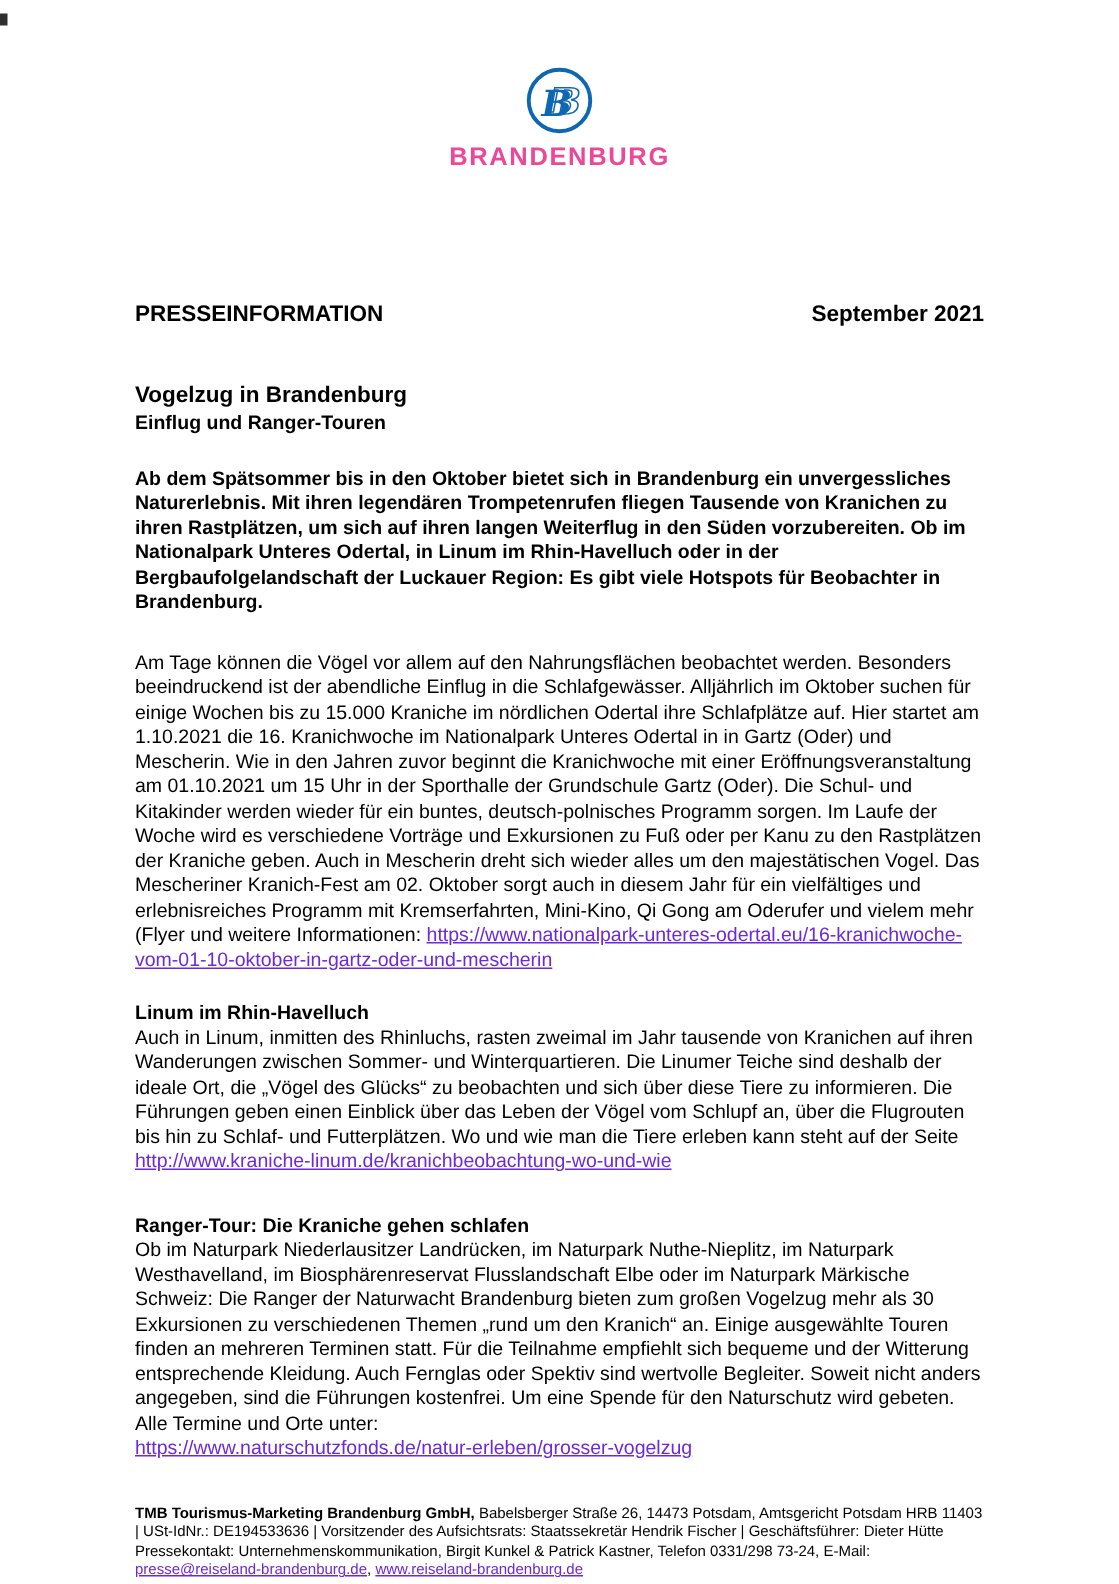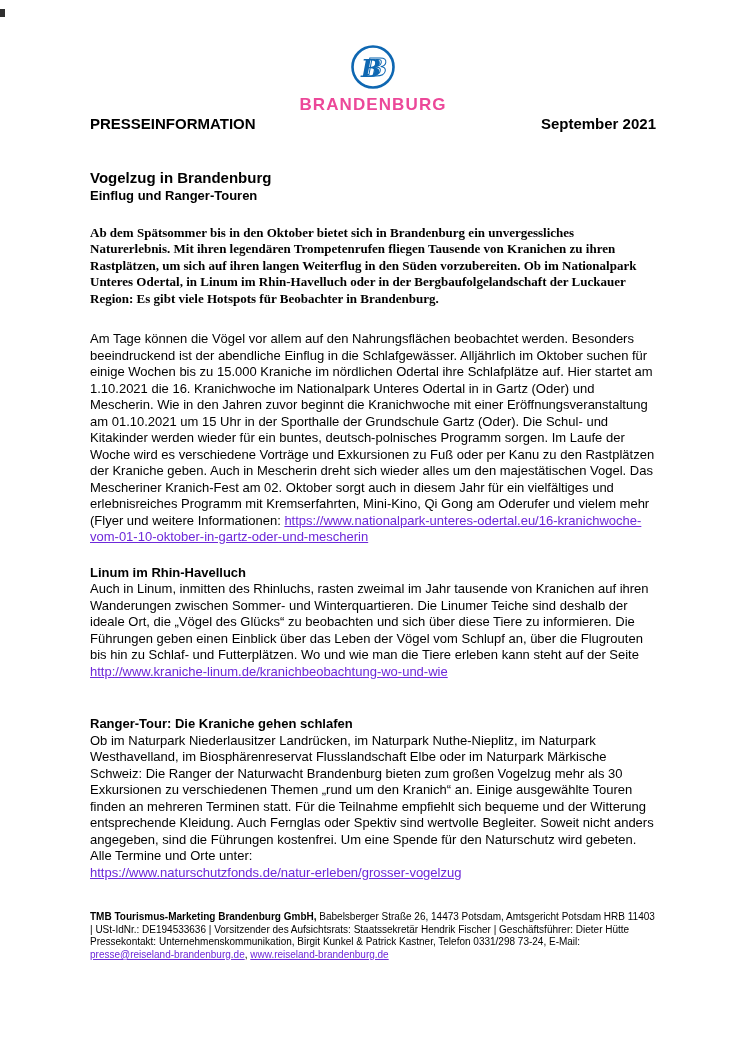--- a/index.html
+++ b/index.html
@@ -26,40 +26,41 @@
     font-size: 17px;
     font-weight: 700;
     letter-spacing: 1.1px;
     color: #ec4899;
   }
   .content { margin-left: 90px; width: 566px; }
   .hdr-row {
     display: flex;
     justify-content: space-between;
     align-items: center;
+    margin-top: 86px;
     font-size: 15px;
     font-weight: 700;
   }
   .title-block { margin-top: 37px; }
   .doc-title { margin: 0; font-size: 15px; font-weight: 700; line-height: 18px; }
   .doc-subtitle { margin: 1px 0 0 0; font-size: 13px; font-weight: 700; line-height: 16.5px; }
   p.body-par {
     margin: 0;
     font-size: 13px;
     line-height: 16.5px;
   }
-  .lead { font-weight: 700; margin-top: 20px !important; font-family: Liberation Serif, serif; }
+  .lead { font-weight: 700; margin-top: 20px !important; }
   .par-intro { margin-top: 24px !important; }
   h3.sec-head {
     margin: 19px 0 0 0;
     font-size: 13px;
     font-weight: 700;
     line-height: 16.5px;
   }
-  h3.sec-head.gap-lg { margin-top: 36px; }
+  h3.sec-head.gap-lg { margin-top: 26px; }
   a.link {
     color: #6d28d9;
     text-decoration: underline;
     cursor: pointer;
     word-break: break-word;
   }
   .imprint {
     margin-top: 30px;
     font-size: 10px;
     line-height: 12.6px;

